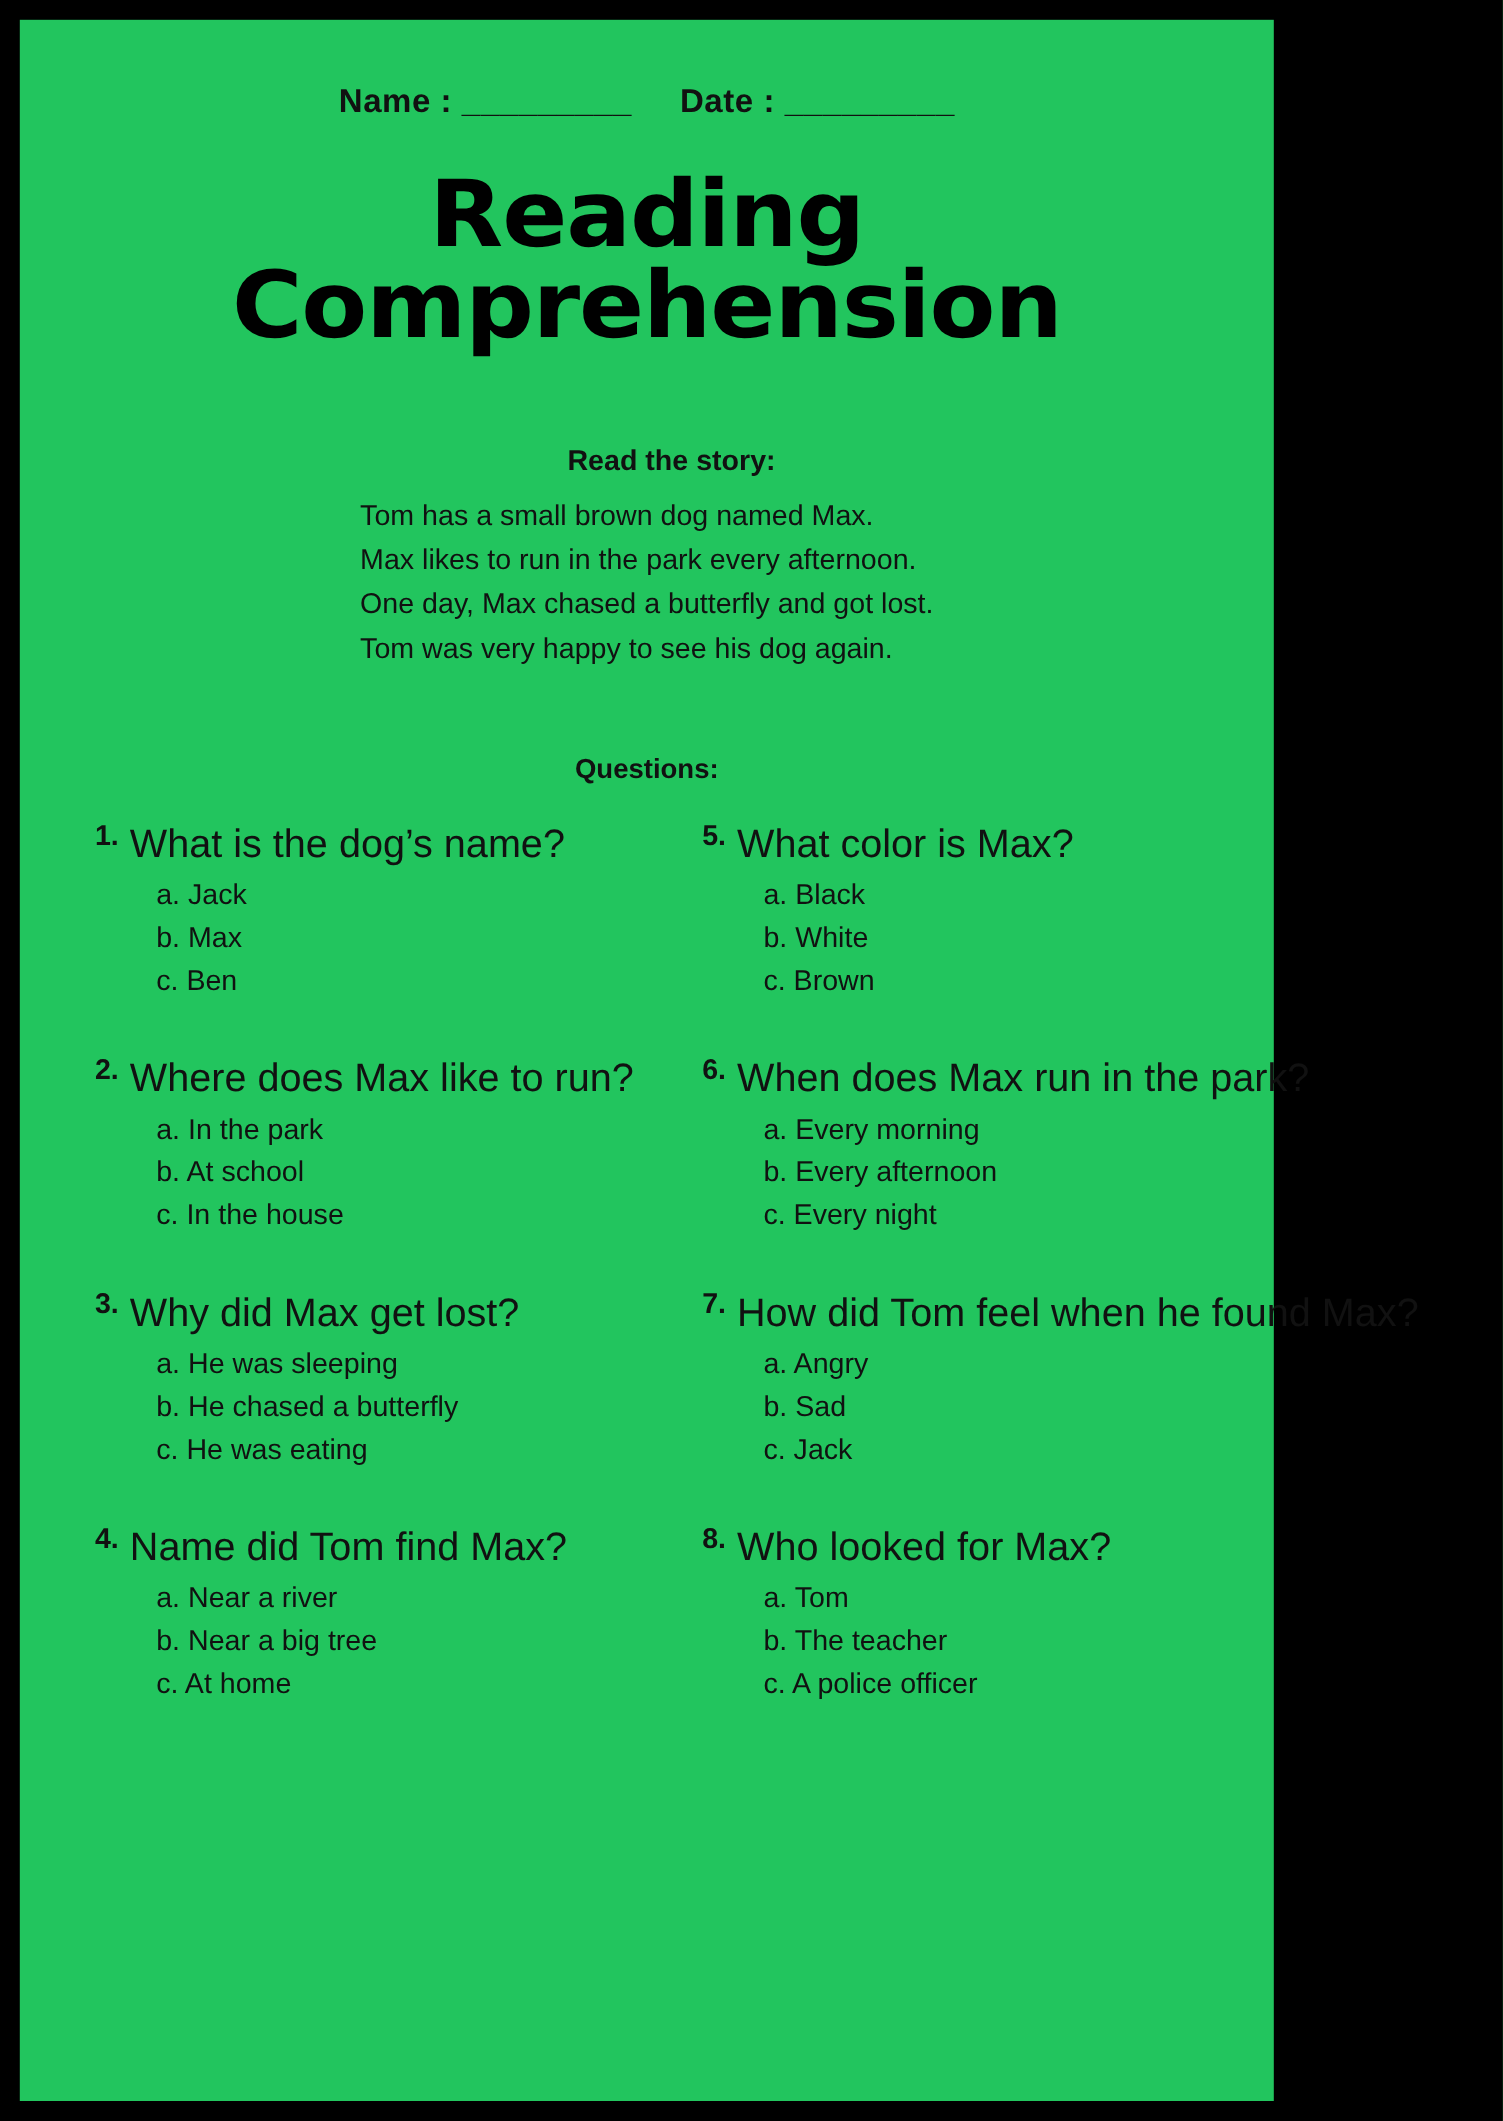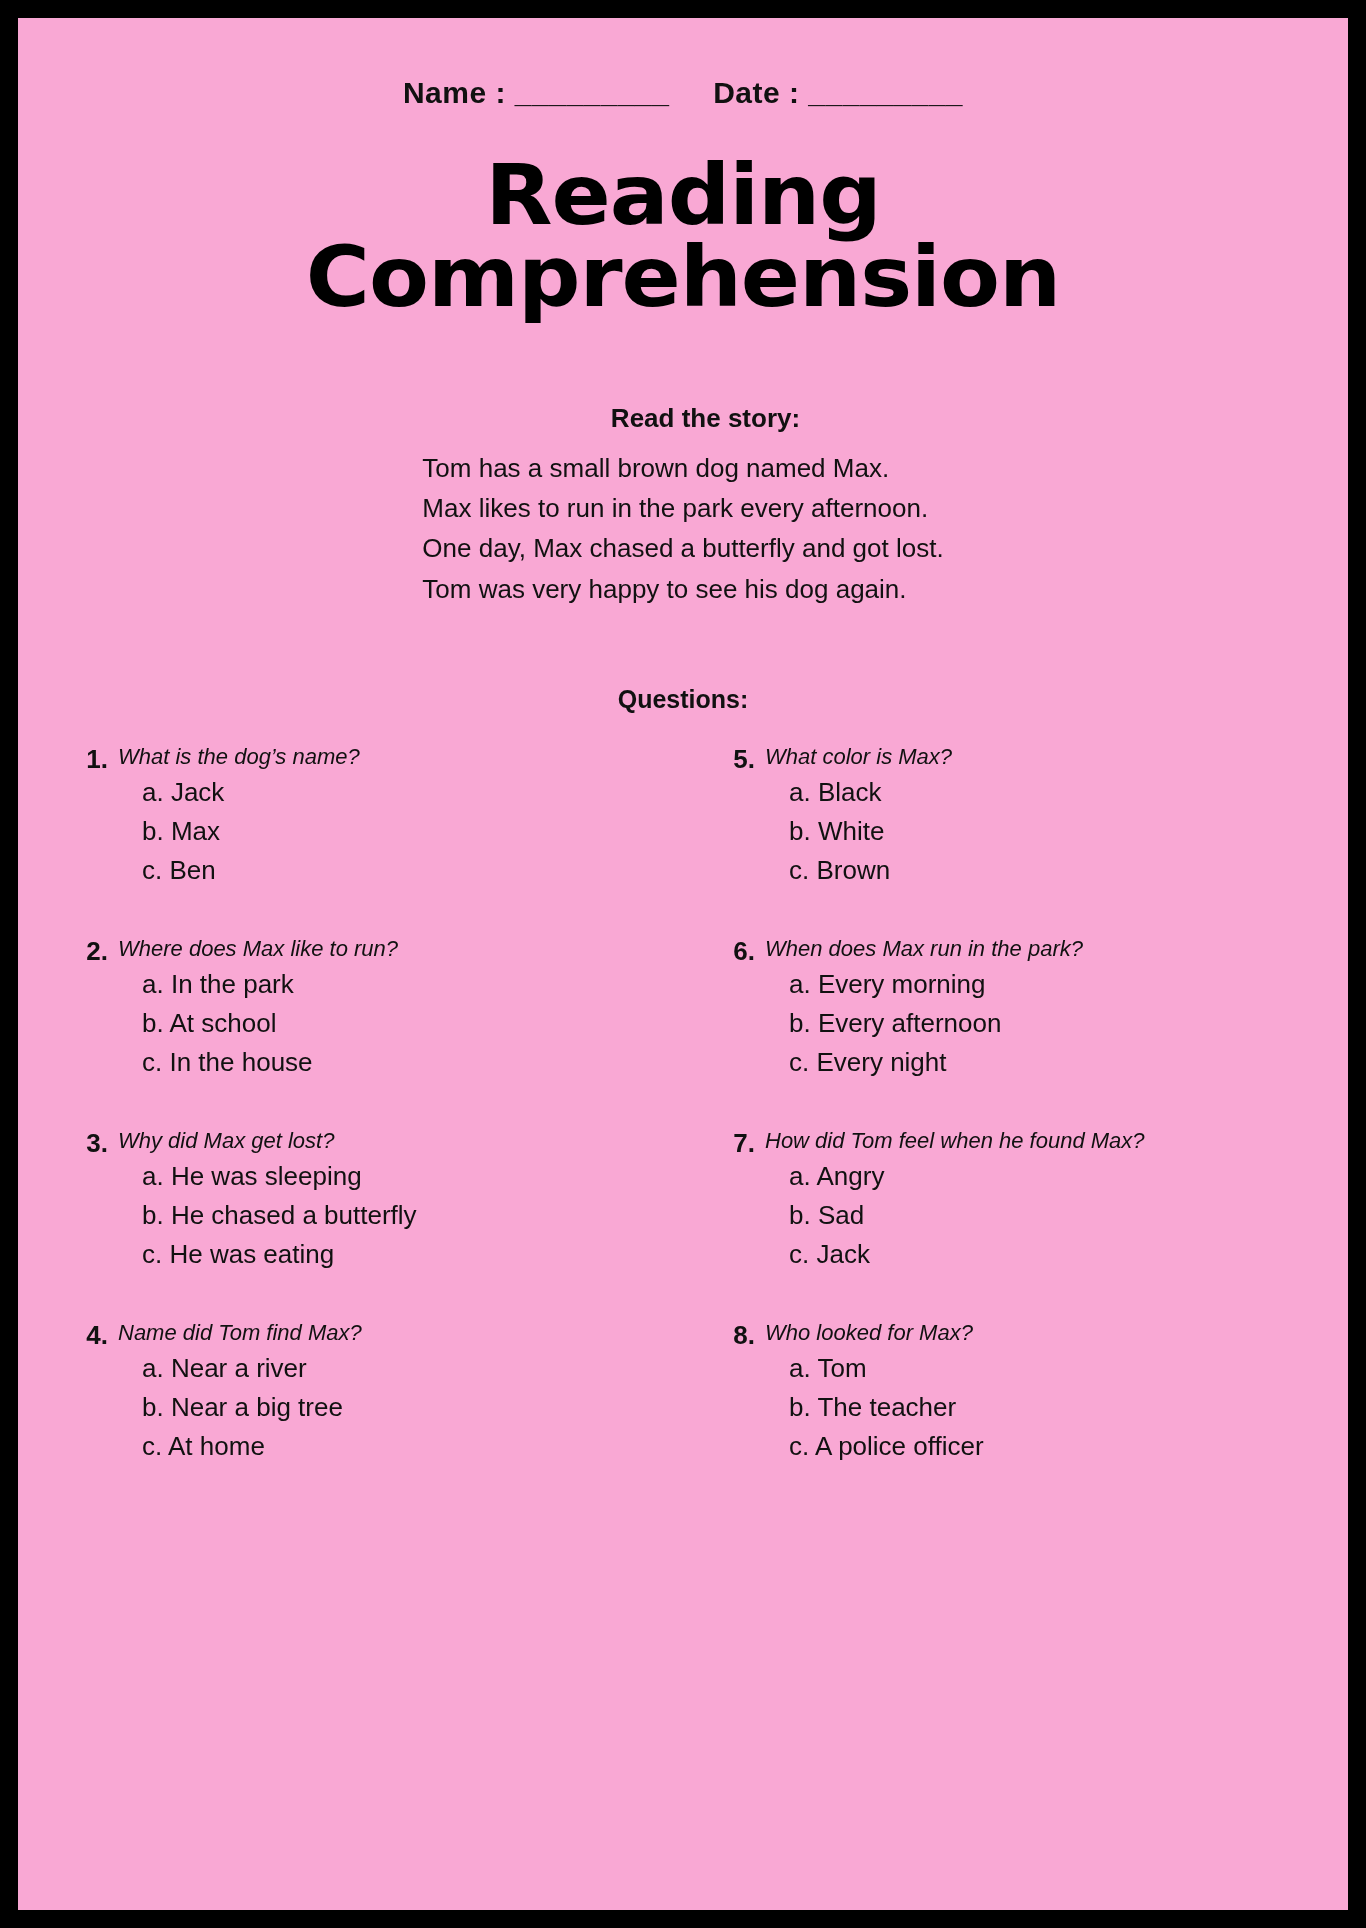--- a/index.html
+++ b/index.html
@@ -10,23 +10,23 @@
   body {
     width: 1366px;
     height: 1928px;
     font-family: "Liberation Sans", sans-serif;
     overflow: hidden;
   }
   .page {
     position: absolute;
     left: 18px;
     top: 18px;
-    width: 1330px;
+    width: 1140px;
     height: 1892px;
-    background: #f9a8d4;
+    background: #22c55e;
     box-sizing: border-box;
     padding: 0;
   }
   .sheet-inner {
     position: relative;
     width: 100%;
     height: 100%;
   }
 
   
@@ -121,25 +121,24 @@
     flex: 0 0 40px;
     text-align: right;
     padding-right: 10px;
     box-sizing: border-box;
     line-height: 1.5;
   }
   .qbody {
     flex: 1 1 auto;
   }
   .qtext {
-    font-size: 22px;
+    font-size: 36px;
     line-height: 1.5;
     color: #111;
     white-space: nowrap;
-    font-style: italic;
   }
   .qchoice {
     font-size: 26px;
     line-height: 1.5;
     color: #111;
     padding-left: 24px;
     white-space: nowrap;
   }
 </style>
 </head>

